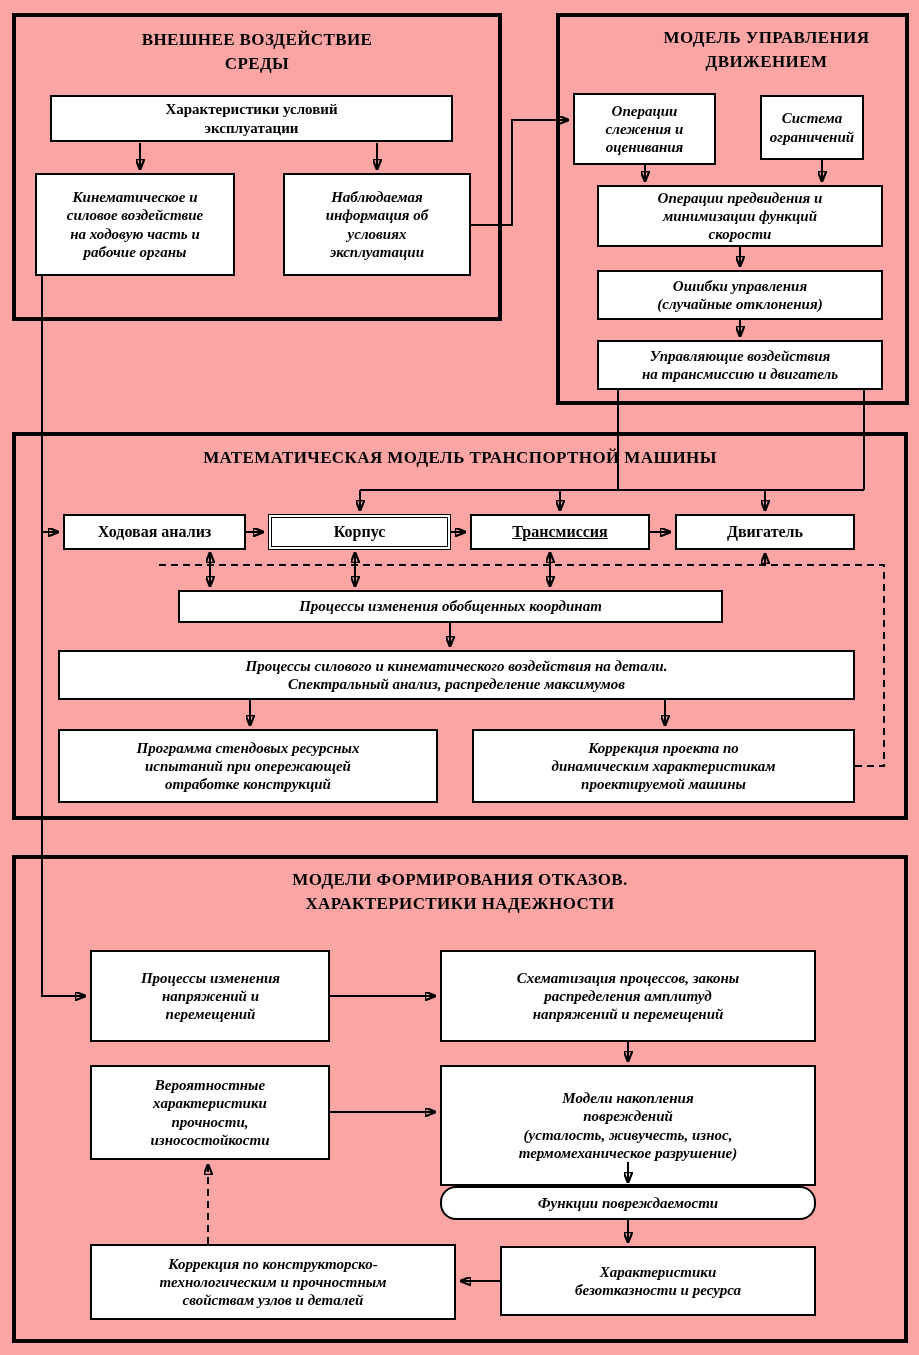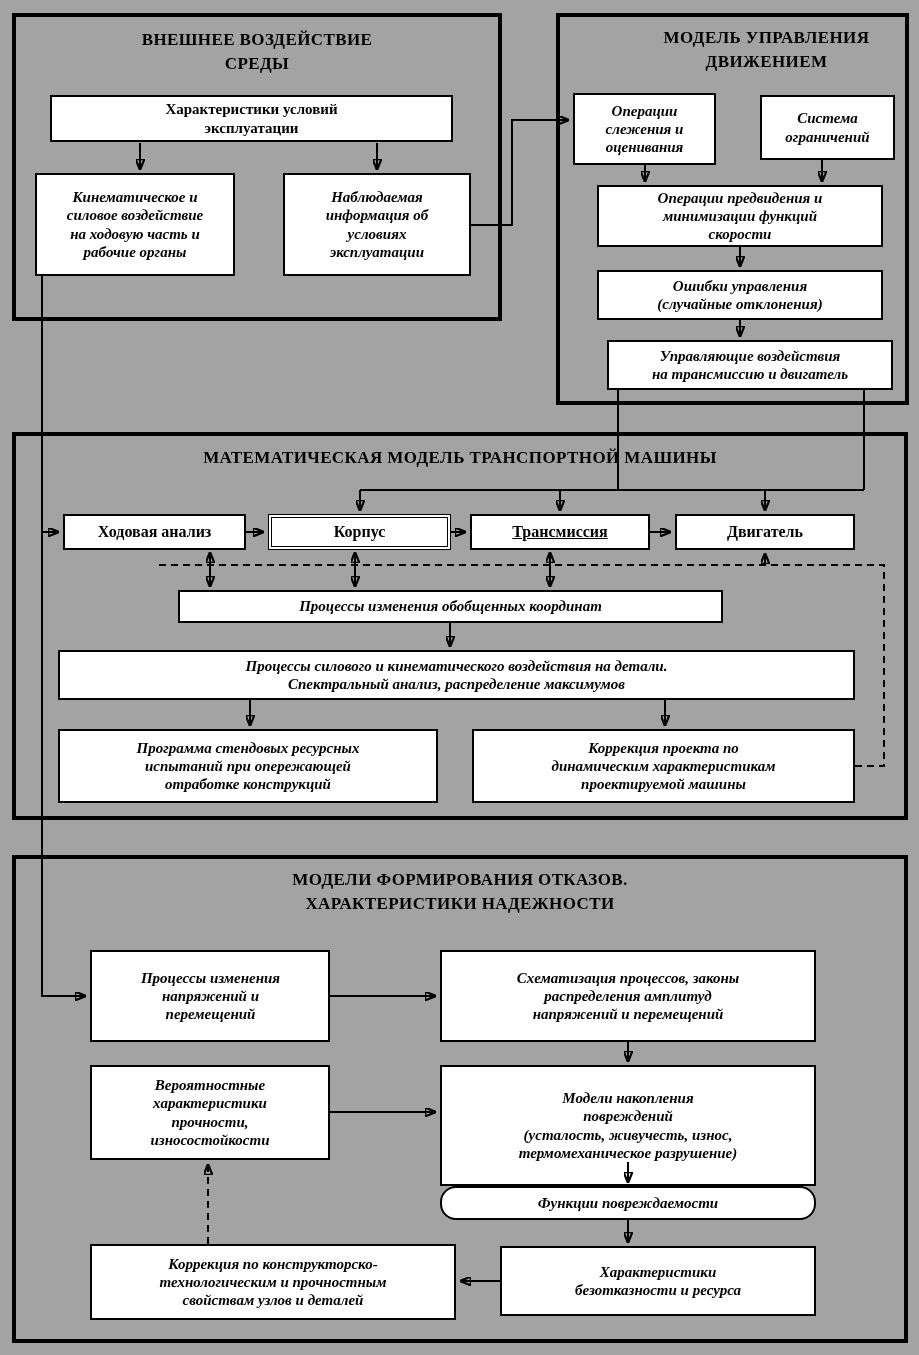--- a/index.html
+++ b/index.html
@@ -1,20 +1,20 @@
 <!DOCTYPE html>
 <html><head>
 <meta charset="utf-8">
 <style>
   html, body { margin: 0; padding: 0; background: #ffffff; }
   #canvas {
     position: relative;
     width: 919px;
     height: 1355px;
-    background: #a3a3a3;
+    background: #fca5a5;
     font-family: "Liberation Serif", "DejaVu Serif", serif;
     color: #000;
     overflow: hidden;
   }
   .frame {
     position: absolute;
     box-sizing: border-box;
     border: 4px solid #000;
     background: transparent;
   }
@@ -80,28 +80,28 @@
 на ходовую часть и
 рабочие органы</div>
   <div class="box" style="left:283px; top:173px; width:188px; height:103px;">Наблюдаемая
 информация об
 условиях
 эксплуатации</div>
 
   <div class="box" style="left:573px; top:93px; width:143px; height:72px;">Операции
 слежения и
 оценивания</div>
-  <div class="box" style="left:760px; top:95px; width:135px; height:65px;">Система
+  <div class="box" style="left:760px; top:95px; width:104px; height:65px;">Система
 ограничений</div>
   <div class="box" style="left:597px; top:185px; width:286px; height:62px;">Операции предвидения и
 минимизации функций
 скорости</div>
   <div class="box" style="left:597px; top:270px; width:286px; height:50px;">Ошибки управления
 (случайные отклонения)</div>
-  <div class="box" style="left:597px; top:340px; width:286px; height:50px;margin-left:10px;">Управляющие воздействия
+  <div class="box" style="left:597px; top:340px; width:286px; height:50px;">Управляющие воздействия
 на трансмиссию и двигатель</div>
 
   <div class="box upright row" style="left:63px; top:514px; width:183px; height:36px;">Ходовая анализ</div>
   <div class="box upright row double" style="left:268px; top:514px; width:183px; height:36px;">Корпус</div>
   <div class="box upright row" style="left:470px; top:514px; width:180px; height:36px;text-decoration:underline;">Трансмиссия</div>
   <div class="box upright row" style="left:675px; top:514px; width:180px; height:36px;">Двигатель</div>
   <div class="box" style="left:178px; top:590px; width:545px; height:33px;">Процессы изменения обобщенных координат</div>
   <div class="box" style="left:58px; top:650px; width:797px; height:50px;">Процессы силового и кинематического воздействия на детали.
 Спектральный анализ, распределение максимумов</div>
   <div class="box" style="left:58px; top:729px; width:380px; height:74px;">Программа стендовых ресурсных

